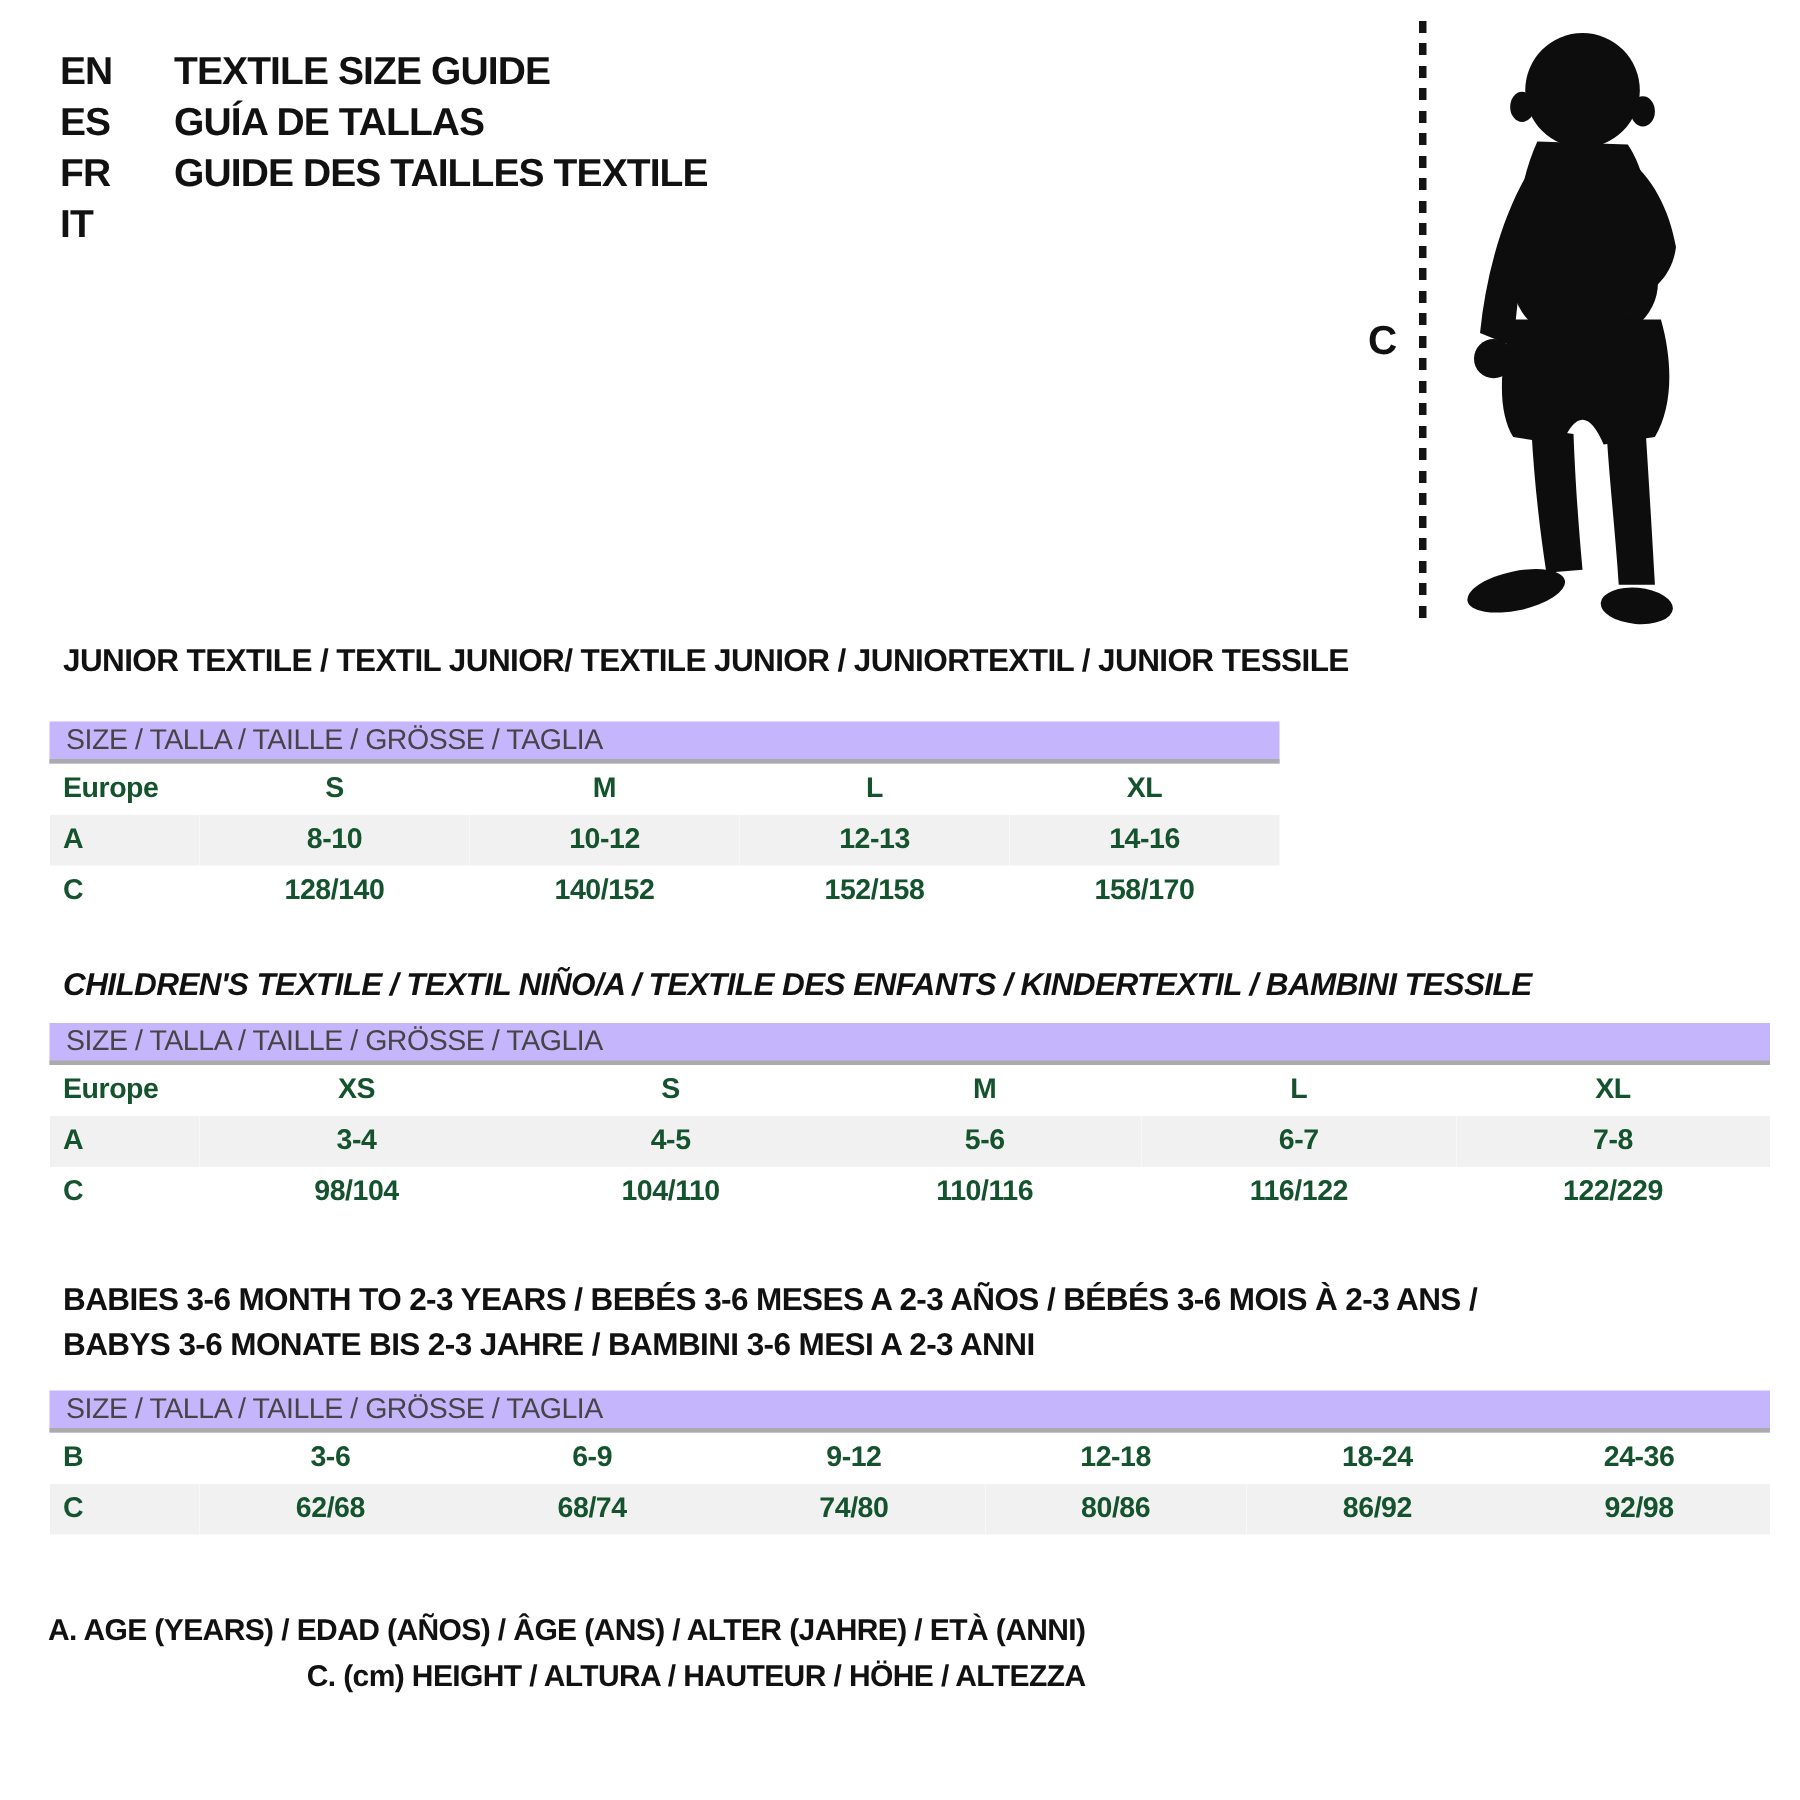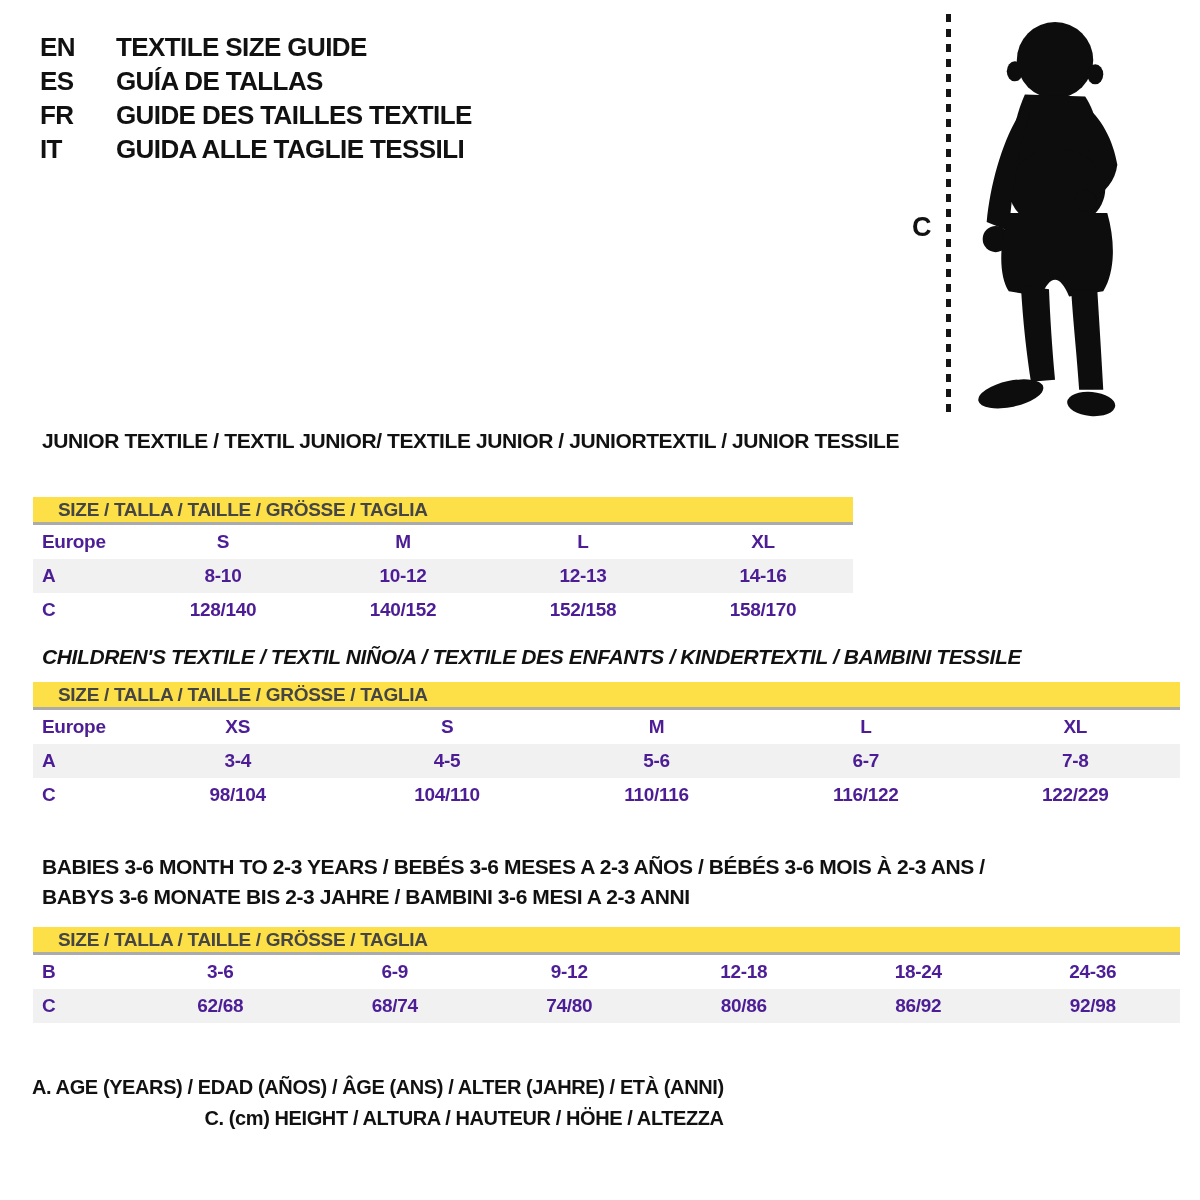--- a/index.html
+++ b/index.html
@@ -36,32 +36,32 @@
 
   
   .section { position:absolute; left:33px; }
   #sec0 { top:426px; width:820px; }
   #sec1 { top:642px; width:1147px; }
   #sec2 { top:852px; width:1147px; }
   .sec-title {
     font-size:21px; font-weight:700; letter-spacing:-0.4px;
     line-height:30px; padding-left:9px; white-space:nowrap;
   }
-  #sec0 .sec-title { margin-bottom:41px; }
+  #sec0 .sec-title { margin-bottom:25px; }
   #sec1 .sec-title { margin-bottom:10px;font-style:italic; }
   #sec2 .sec-title { margin-bottom:15px; }
   .size-bar {
-    background:#fde047; border-bottom:3px solid #ababab;
-    color:#454545; font-weight:700; font-size:19px; letter-spacing:-0.3px;
-    height:28px; line-height:25px; padding-left:25px;
+    background:#c4b5fd; border-bottom:3px solid #ababab;
+    color:#454545; font-weight:400; font-size:19px; letter-spacing:-0.3px;
+    height:28px; line-height:25px; padding-left:11px;
   }
   table { border-collapse:collapse; table-layout:fixed; width:100%; }
   td {
     height:34px; text-align:center; vertical-align:middle;
-    font-size:19px; font-weight:700; letter-spacing:-0.3px; color:#4c1d95;
+    font-size:19px; font-weight:700; letter-spacing:-0.3px; color:#14532d;
     padding:0; overflow:hidden;
   }
   td.rowlabel { text-align:left; padding-left:9px; }
   tr:nth-child(even) { background:#f1f1f1; }
 
   
   .notes { position:absolute; left:32px; top:1072px;text-align:right; }
   .note-line {
     font-size:20px; font-weight:700; letter-spacing:-0.4px;
     line-height:31px; white-space:nowrap;
@@ -80,21 +80,20 @@
     <div class="lang-row">
       <span class="lang-code">ES</span>
       <span class="lang-title">GUÍA DE TALLAS</span>
     </div>
     <div class="lang-row">
       <span class="lang-code">FR</span>
       <span class="lang-title">GUIDE DES TAILLES TEXTILE</span>
     </div>
     <div class="lang-row">
       <span class="lang-code">IT</span>
-      <span class="lang-title">GUIDA ALLE TAGLIE TESSILI</span>
     </div>
   </div>
 
   <div class="dash-line"></div>
   <div class="height-label">C</div>
   <div class="silhouette">
     <svg width="172" height="402" viewBox="0 0 170 400" xmlns="http://www.w3.org/2000/svg" aria-hidden="true">
       <g fill="#0d0d0d">
         <circle cx="90" cy="44" r="38"></circle>
         <ellipse cx="50" cy="55" rx="8" ry="10"></ellipse>

